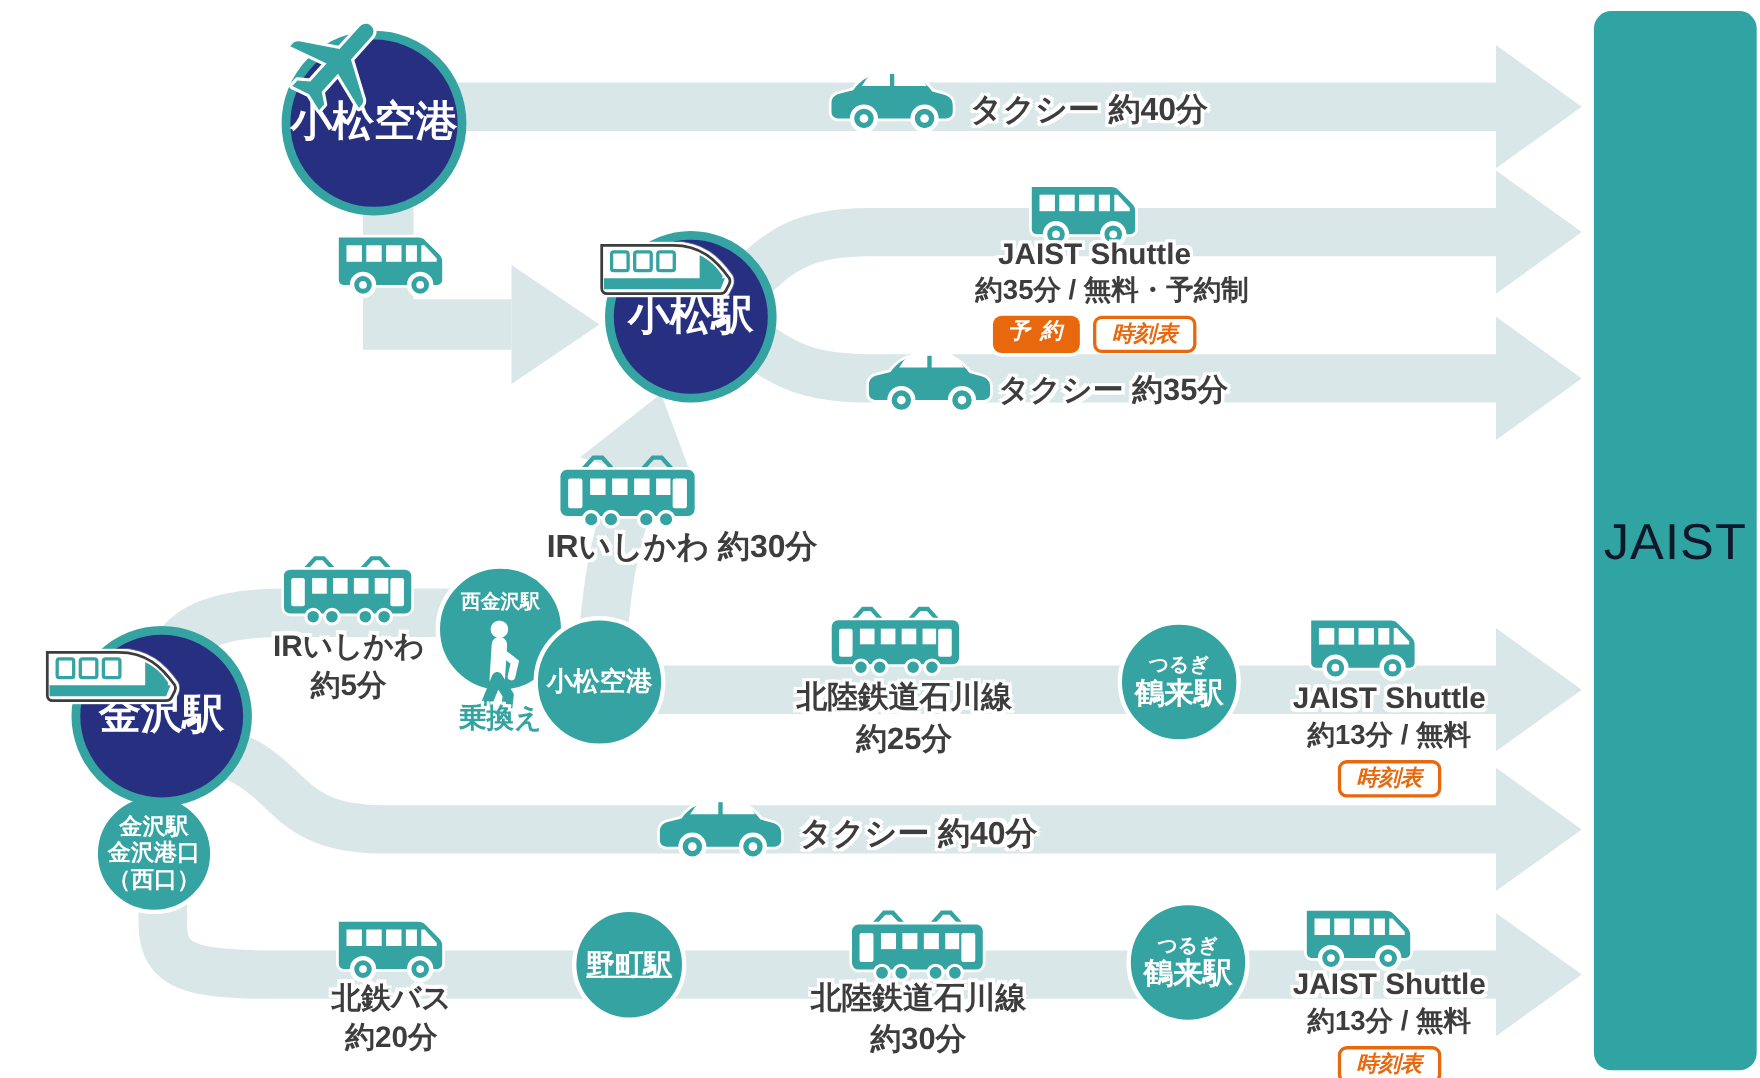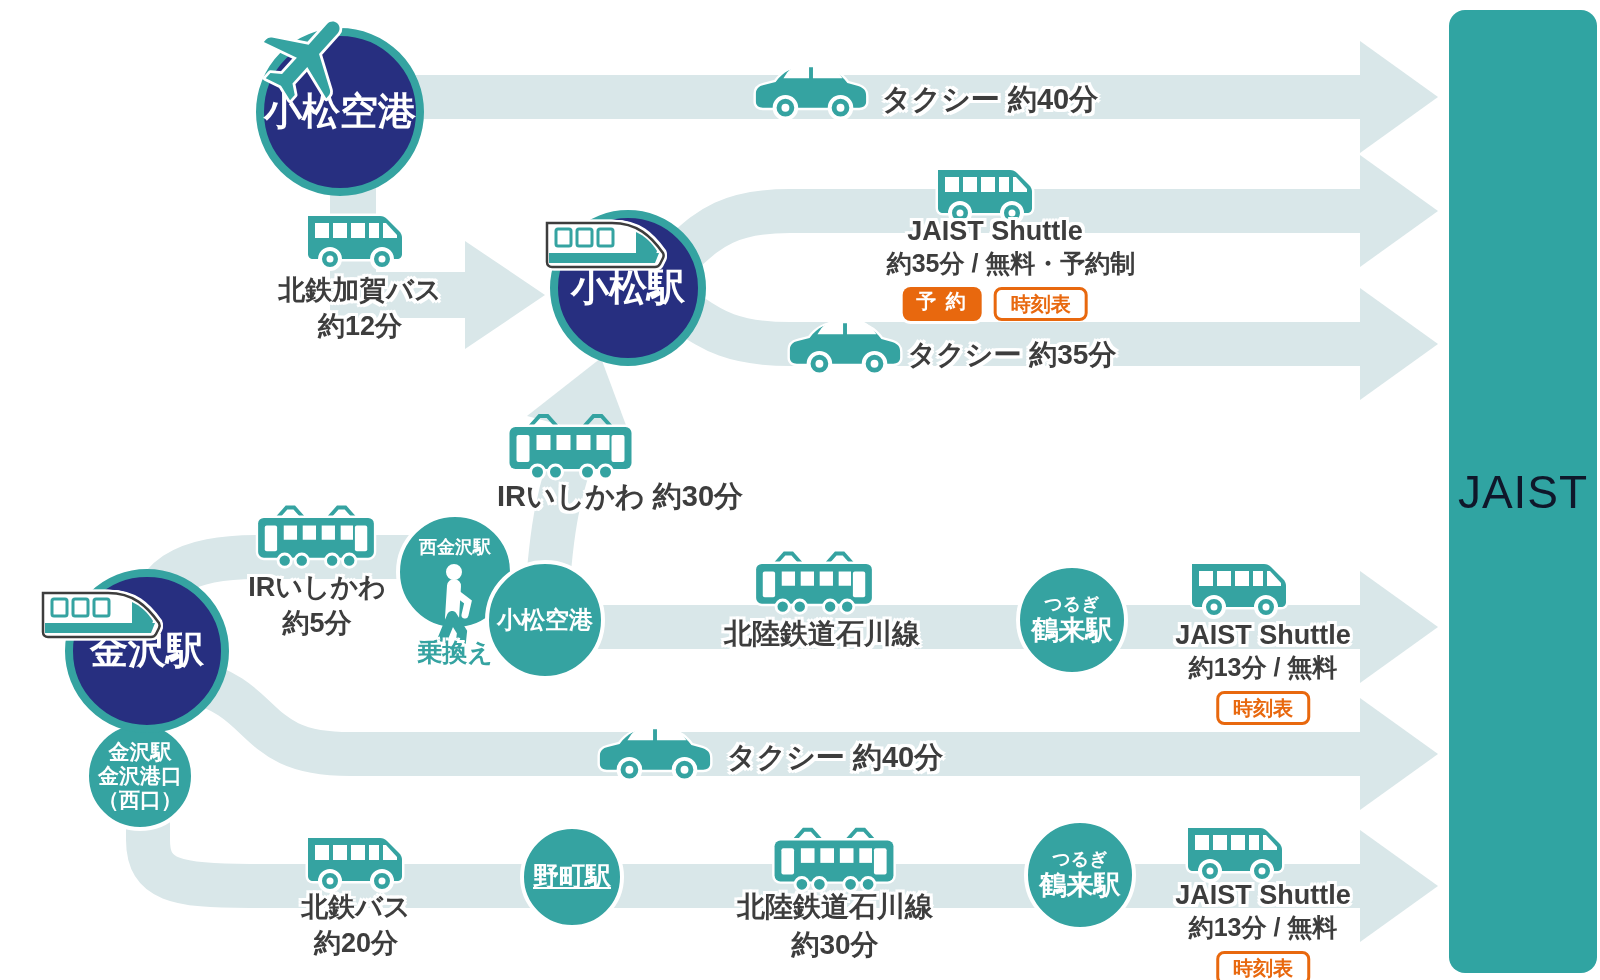--- a/index.html
+++ b/index.html
@@ -31,21 +31,21 @@
     color:var(--text); font-weight:bold; text-align:center; white-space:nowrap;
     text-shadow:-3px -3px 0 #fff,3px -3px 0 #fff,-3px 3px 0 #fff,3px 3px 0 #fff,
                 0 -3px 0 #fff,0 3px 0 #fff,-3px 0 0 #fff,3px 0 0 #fff;
   }
   .f29{font-size:29px;} .f28{font-size:28px;} .f27{font-size:27px;} .f25{font-size:25px;}
   .teal-text{color:var(--teal);}
   .group{
     position:absolute; z-index:4; transform:translateX(-50%);
     display:flex; flex-direction:column; align-items:center;
   }
-  .btnrow{display:flex; gap:12px; margin-top:7px;}
+  .btnrow{display:flex; gap:12px; margin-top:7px;font-style:italic;}
   .btn{box-sizing:border-box; border-radius:8px; font-size:20px; font-weight:bold;
        padding:2px 14px; line-height:1.2; cursor:pointer; white-space:nowrap;}
   .btn-solid{background:var(--orange); color:#fff; box-shadow:0 0 0 3px #fff; letter-spacing:2px;}
   .btn-outline{background:#fff; color:var(--orange); border:3px solid var(--orange);}
 
   #jaist-box{
     position:absolute; z-index:1; left:1449px; top:10px; width:148px; height:963px;
     background:var(--jaist); border-radius:16px; display:flex; align-items:center;
     justify-content:center; color:#0f172a; font-size:46px; letter-spacing:1px; font-weight:500;
   }
@@ -239,24 +239,20 @@
     <svg width="132" height="76">
         <use href="#sym-tram"></use>
       </svg></div>
   <div class="icon" style="left:428px;top:560px;z-index:4;">
     <svg width="54" height="110">
         <use href="#sym-walk"></use>
       </svg></div>
 
   <div class="lbl f29" style="left:990px;top:80px;">タクシー 約40分</div>
 
-  <div class="lbl f27" style="left:360px;top:272px;">
-    <div>北鉄加賀バス</div>
-    <div>約12分</div>
-  </div>
 
   <div class="group" style="left:995px;top:216px;">
     <div class="lbl f27" style="position:static;transform:none;">JAIST Shuttle</div>
     <div class="lbl f25" style="position:static;transform:none;margin-left:32px;">約35分 / 無料・予約制</div>
     <div class="btnrow">
       <div class="btn btn-solid">予 約</div>
       <div class="btn btn-outline">時刻表</div>
     </div>
   </div>
 
@@ -266,20 +262,21 @@
 
   <div class="lbl f27" style="left:317px;top:569px;">
     <div>IRいしかわ</div>
     <div>約5分</div>
   </div>
 
   <div class="lbl f25 teal-text" style="left:455px;top:636px;z-index:5;">乗換え</div>
 
   <div class="lbl f28" style="left:822px;top:615px;">
     <div>北陸鉄道石川線</div>
+    <div>約25分</div>
   </div>
 
   <div class="group" style="left:1263px;top:620px;">
     <div class="lbl f27" style="position:static;transform:none;">JAIST Shuttle</div>
     <div class="lbl f25" style="position:static;transform:none;">約13分 / 無料</div>
     <div class="btnrow">
       <div class="btn btn-outline">時刻表</div>
     </div>
   </div>
 

